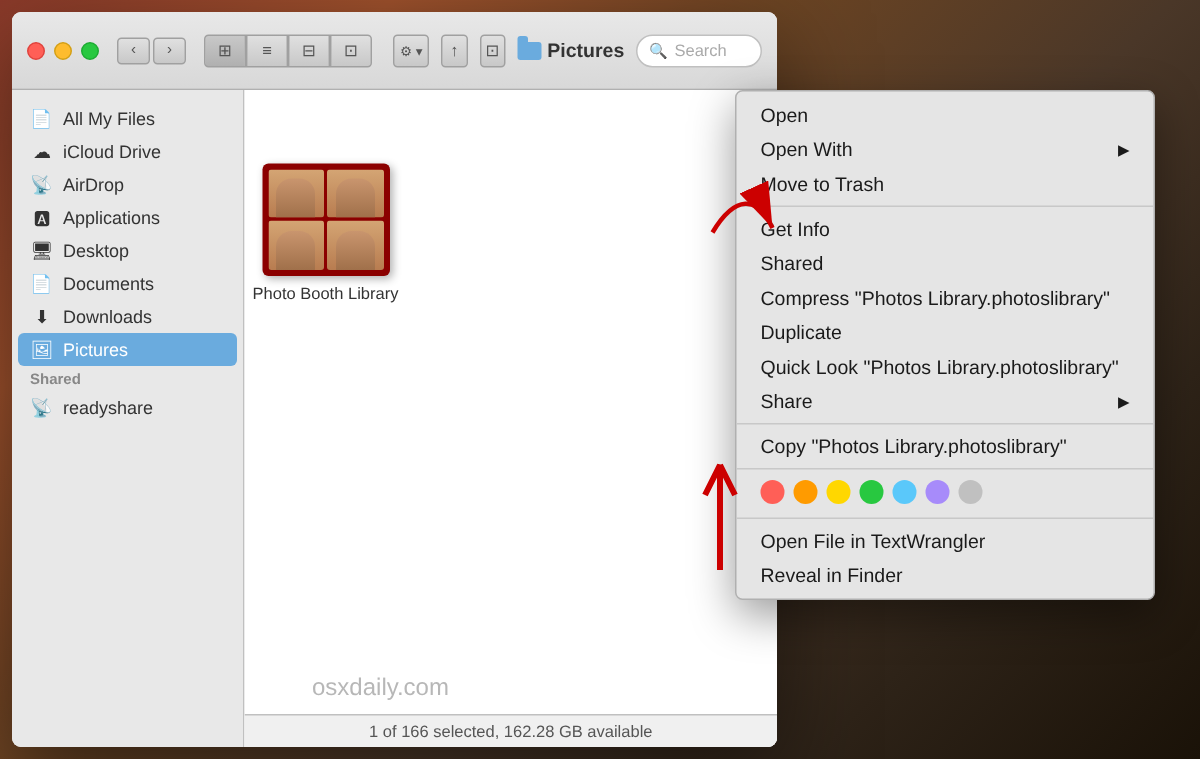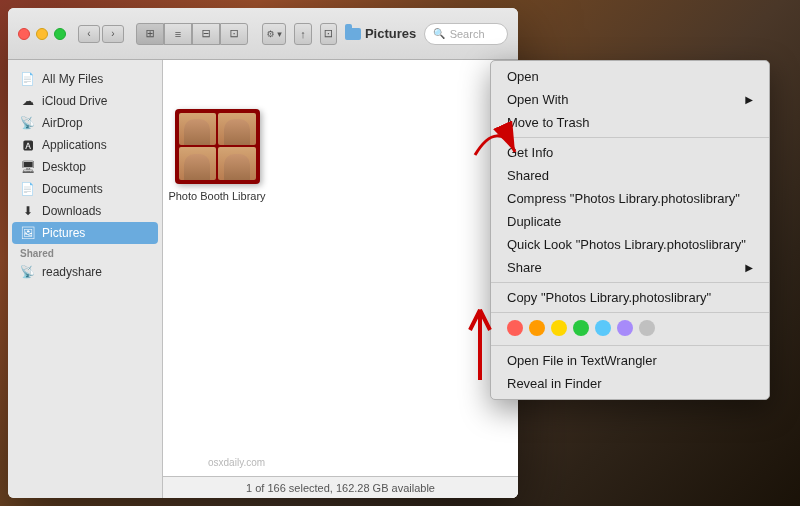--- a/index.html
+++ b/index.html
@@ -475,21 +475,21 @@
                   <div style="width:70%;height:80%;background:linear-gradient(180deg,#c9956e,#a0704a);border-radius:40% 40% 0 0;"></div>
                 </div>
               </div>
             </div>
           </div>
           <span class="file-label">Photo Booth Library</span>
         </div>
 
       </div>
 
-      <div style="position:absolute;bottom:30px;left:200px;font-size:10px;color:#999;opacity:0.7;">osxdaily.com</div>
+      <div style="position:absolute;bottom:30px;left:200px;font-size:16px;color:#999;opacity:0.7;">osxdaily.com</div>
 
       <div class="status-bar">
         <span>1 of 166 selected, 162.28 GB available</span>
       </div>
     </div>
   </div>
 </div>
 
 <div class="context-menu">
   <div class="menu-item">

